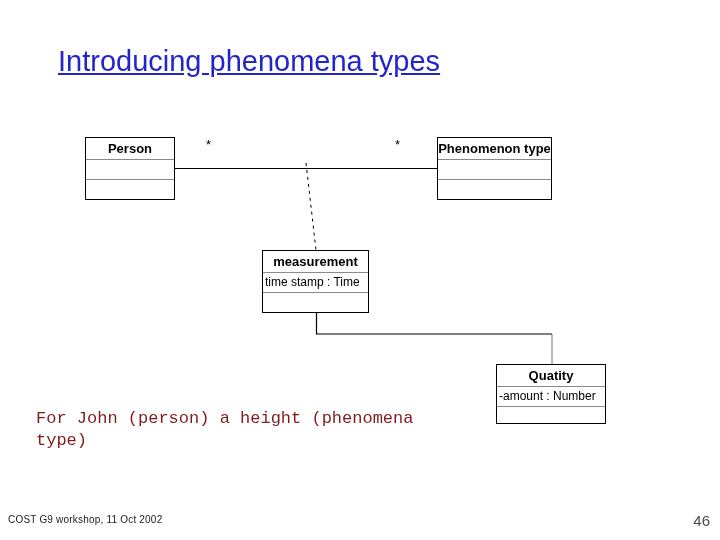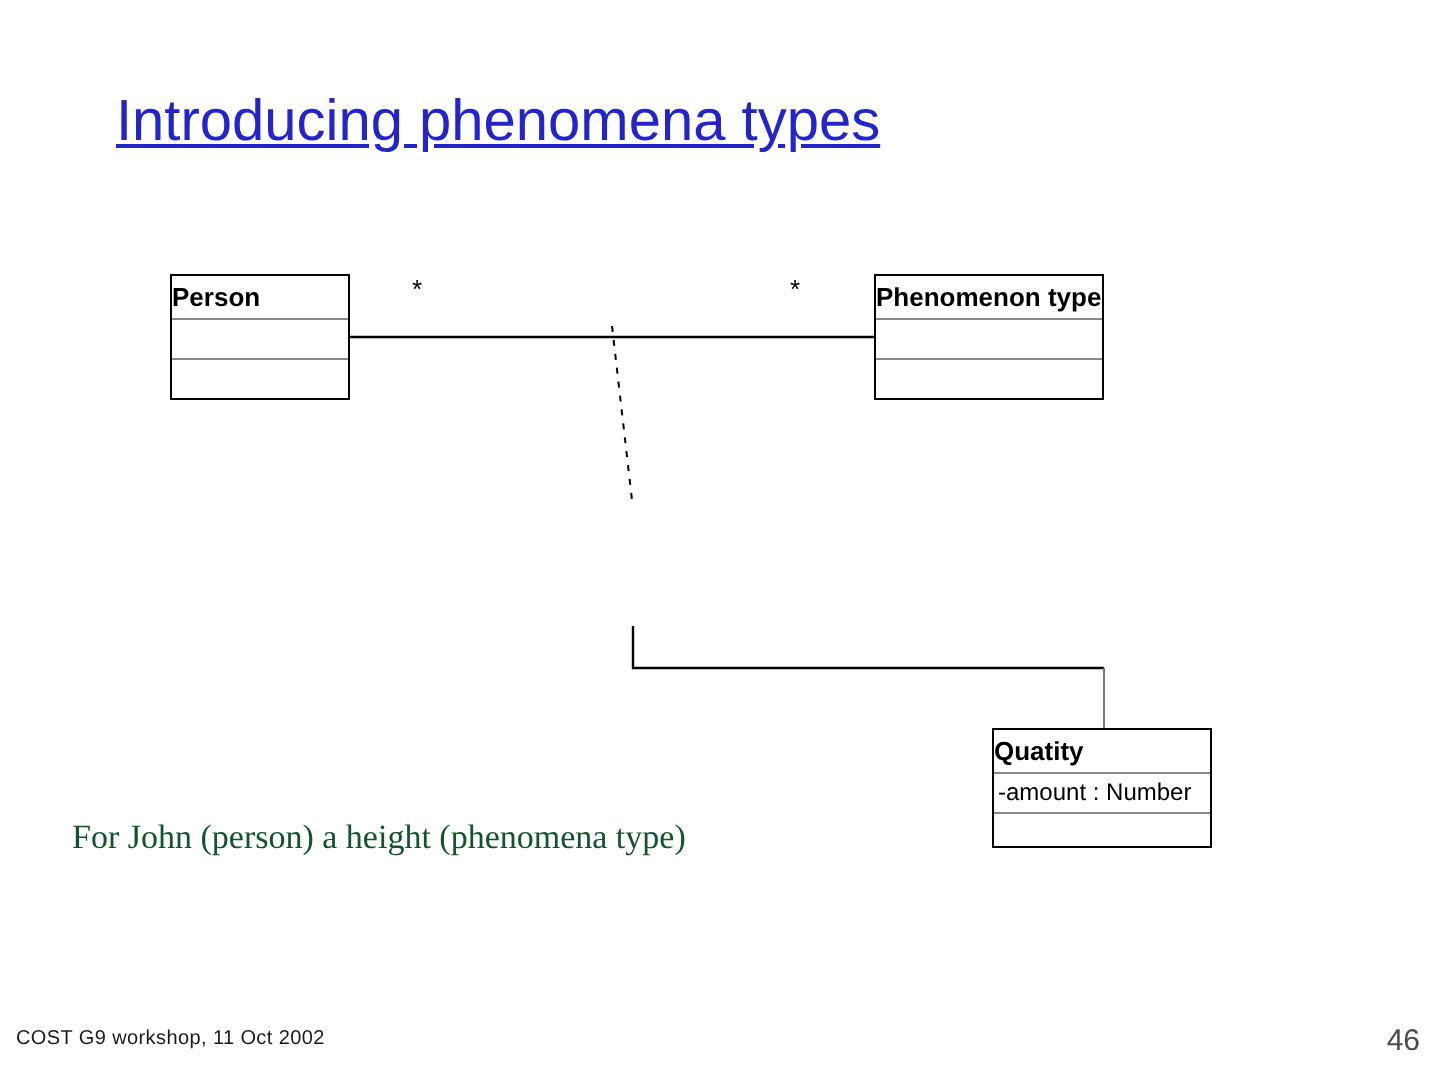--- a/index.html
+++ b/index.html
@@ -14,37 +14,37 @@
     letter-spacing:0px;white-space:nowrap;
   }
   
   #lines{position:absolute;left:0;top:0;width:720px;height:540px;}
   
   .uml-class{
     position:absolute;background:#ffffff;border:1px solid #000;
     box-sizing:border-box;
   }
   .uml-head{
-    height:21px;line-height:21px;
+    height:21px;line-height:21px;text-align:center;
     font-weight:bold;font-size:13px;color:#000;
     border-bottom:1px solid #8a8a8a;white-space:nowrap;overflow:hidden;
   }
   .uml-sec{
     height:19px;line-height:19px;font-size:12px;color:#000;
     border-bottom:1px solid #8a8a8a;padding-left:2px;white-space:nowrap;overflow:hidden;
   }
   .uml-sec.last{border-bottom:none;}
   .mult{
     position:absolute;font-size:13px;color:#000;
   }
   
   #body-text{
     position:absolute;left:36px;top:408px;width:400px;
-    font-family:Liberation Serif, serif;font-size:17px;line-height:21.5px;
-    color:#14532d;
+    font-family:Liberation Mono, monospace;font-size:17px;line-height:21.5px;
+    color:#7f1d1d;
   }
   
   #footer{
     position:absolute;left:8px;top:514px;
     font-size:10px;color:#1a1a1a;letter-spacing:0.2px;white-space:nowrap;
   }
   #page-number{
     position:absolute;right:10px;top:512px;
     font-size:15px;color:#4a4a4a;
   }
@@ -71,20 +71,25 @@
 
   <div class="uml-class" style="left:437px;top:137px;width:115px;height:63px">
     <div class="uml-head">Phenomenon type</div>
     <div class="uml-sec"></div>
     <div class="uml-sec last"></div>
   </div>
 
   <div class="mult" style="left:206px;top:137px">*</div>
   <div class="mult" style="left:395px;top:137px">*</div>
 
+  <div class="uml-class" style="left:262px;top:250px;width:107px;height:63px">
+    <div class="uml-head">measurement</div>
+    <div class="uml-sec">time stamp : Time</div>
+    <div class="uml-sec last"></div>
+  </div>
 
   <div class="uml-class" style="left:496px;top:364px;width:110px;height:60px">
     <div class="uml-head">Quatity</div>
     <div class="uml-sec">-amount : Number</div>
     <div class="uml-sec last"></div>
   </div>
 
   <div id="body-text">
     <div>For John (person) a height (phenomena type)</div>
   </div>

